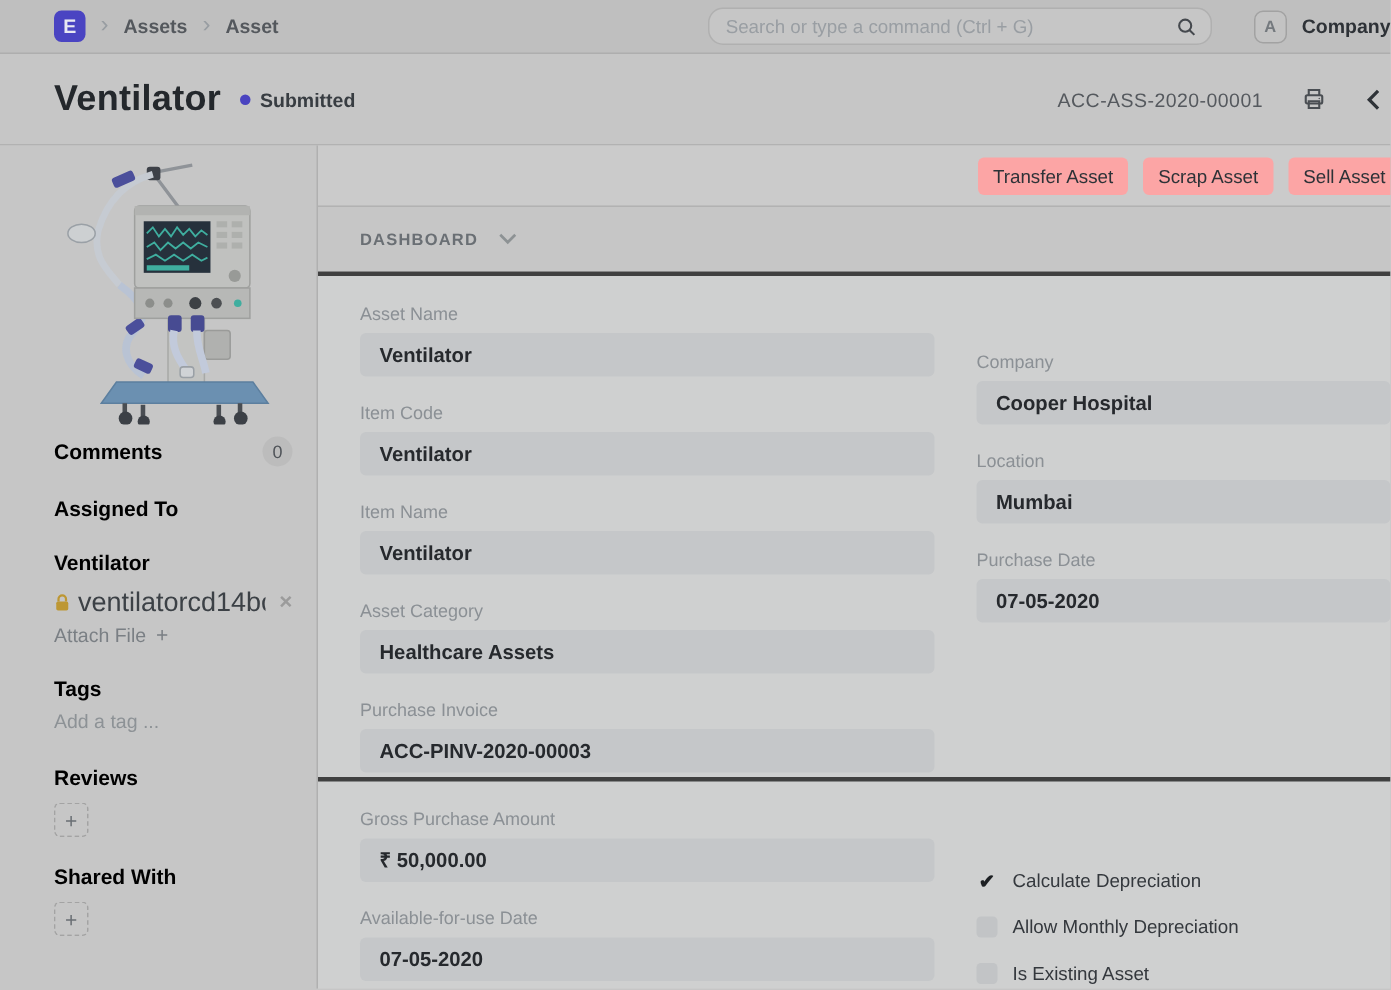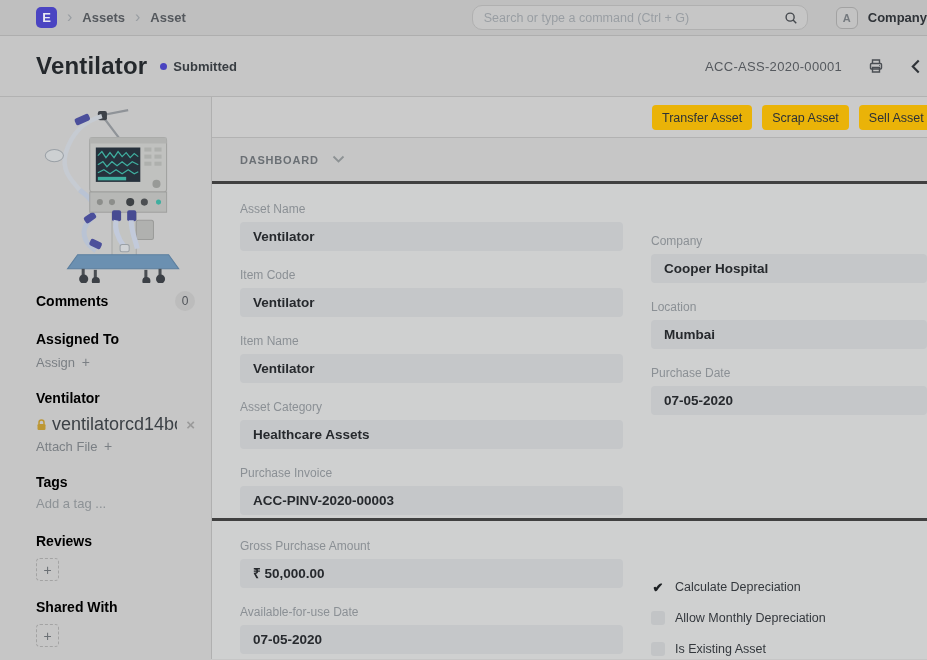--- a/index.html
+++ b/index.html
@@ -58,21 +58,21 @@
   .attach-x { margin-left:auto; color:#9b9b9b; font-size:15px; font-weight:700;
     cursor:pointer; line-height:1; }
   .tag-input { font-size:13px; color:#8d9296; margin-top:6px; cursor:text; }
   .plus-btn { width:23px; height:23px; border:1px dashed #a3a3a3; border-radius:4px;
     color:#6a6f74; font-size:14px; display:flex; align-items:center;
     justify-content:center; margin-top:9px; cursor:pointer; }
   
   .main { flex:1; display:flex; flex-direction:column; background:#cbcbcb; min-width:0; }
   .toolbar { height:40px; position:relative; overflow:visible; }
   .btn-row { position:absolute; left:440px; top:8px; display:flex; gap:10px; white-space:nowrap; }
-  .btn { height:25px; background:#eab308; border:none; border-radius:4px;
+  .btn { height:25px; background:#fca5a5; border:none; border-radius:4px;
     padding:0 10px; font-family:"Liberation Sans", sans-serif; font-size:12.5px;
     font-weight:500; color:#2d3237; cursor:pointer; white-space:nowrap; }
   .dash-row { height:44px; border-top:1px solid #b2b2b2; background:#c6c6c6;
     display:flex; align-items:center; padding-left:28px; cursor:pointer; }
   .dash-label { font-size:11px; font-weight:600; letter-spacing:.8px; color:#6a6f74; }
   .dash-chev { margin-left:13px; display:flex; align-items:center; }
   .section { border-top:3px solid #404040; background:#cfd0d0; padding:18px 0 0 28px;
     display:flex; }
   .section-1 { height:337px; overflow:hidden; }
   .section-2 { flex:1; overflow:hidden; }
@@ -198,24 +198,20 @@
       <rect x="88" y="142" width="9" height="7" rx="2" fill="#d0d3d6" stroke="#9aa0a6"></rect>
     </svg>
 
     <div class="sb-row">
       <span class="sb-head">Comments</span>
       <span class="count-badge">0</span>
     </div>
 
     <div class="sb-gap-lg">
       <div class="sb-head">Assigned To</div>
-      <div class="sb-link">
-        <span>Assign</span>
-        <span class="plus">+</span>
-      </div>
     </div>
 
     <div class="sb-gap-lg">
       <div class="sb-head">Ventilator</div>
       <div class="attach-row">
         <span>
           <svg width="11" height="12" viewBox="0 0 11 12">
             <path d="M3 5V3.4a2.5 2.5 0 0 1 5 0V5" fill="none" stroke="#bd9733" stroke-width="1.5"></path>
             <rect x="1.5" y="5" width="8" height="6" rx="1.2" fill="#bd9733"></rect>
           </svg>

